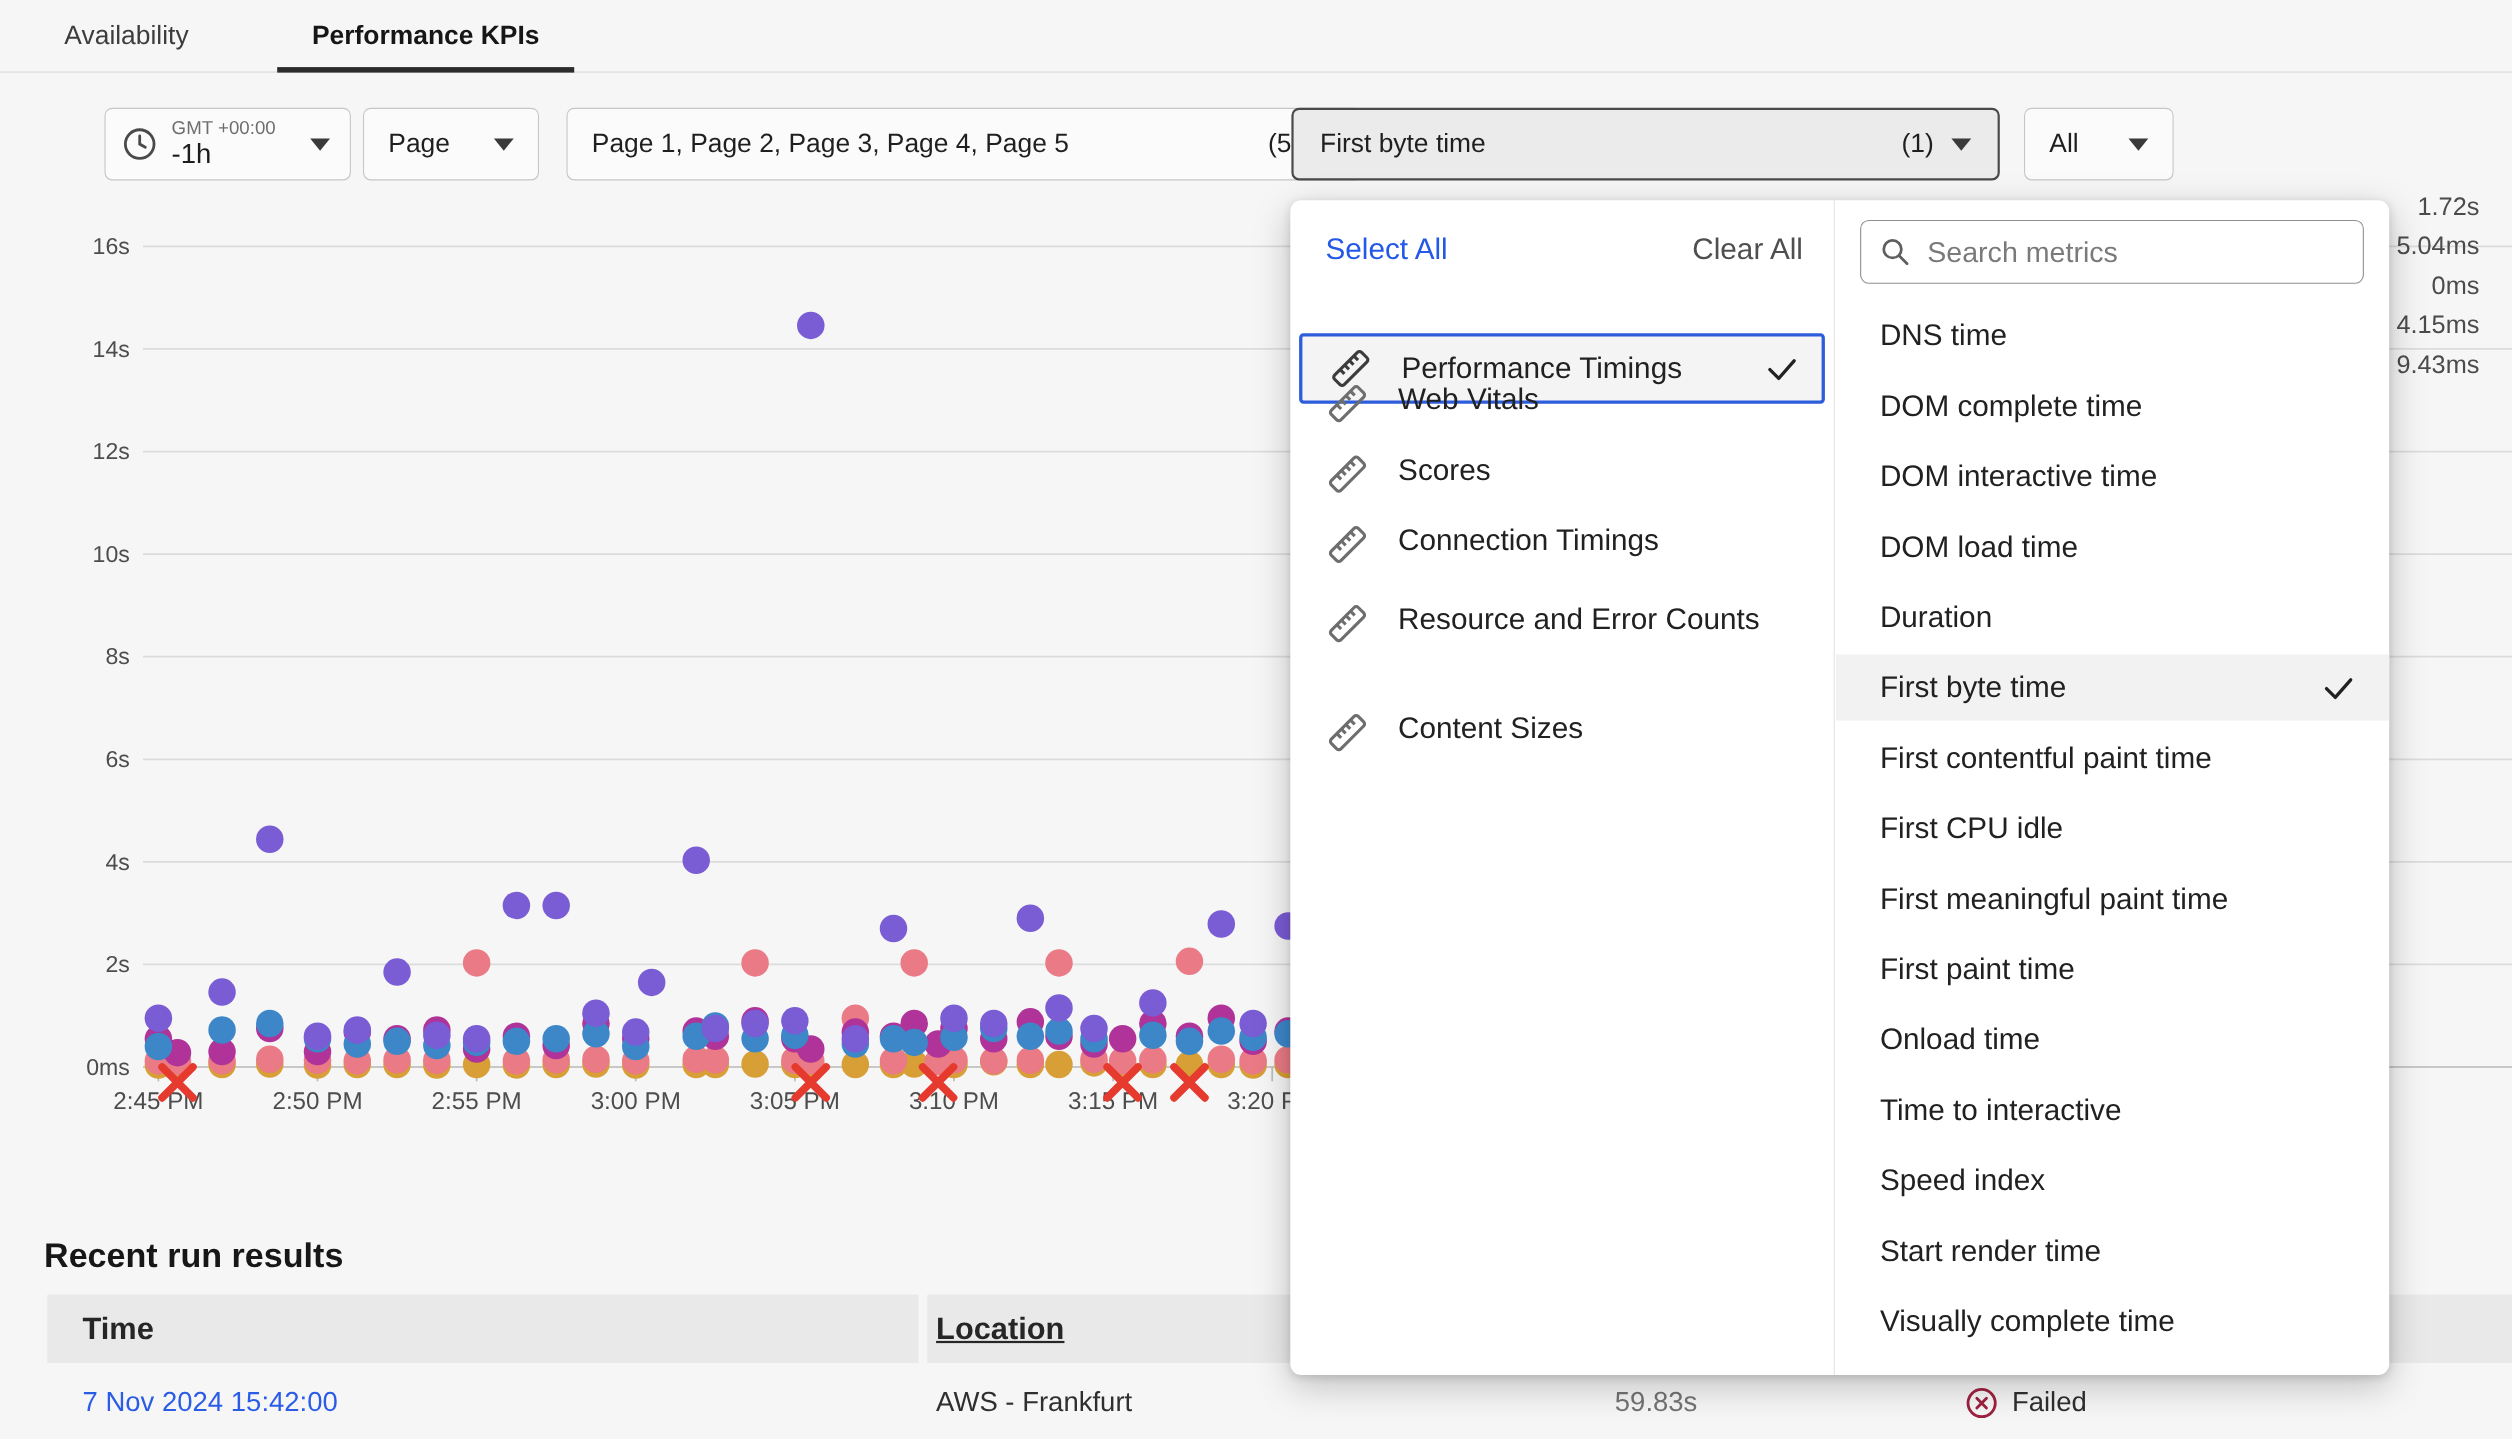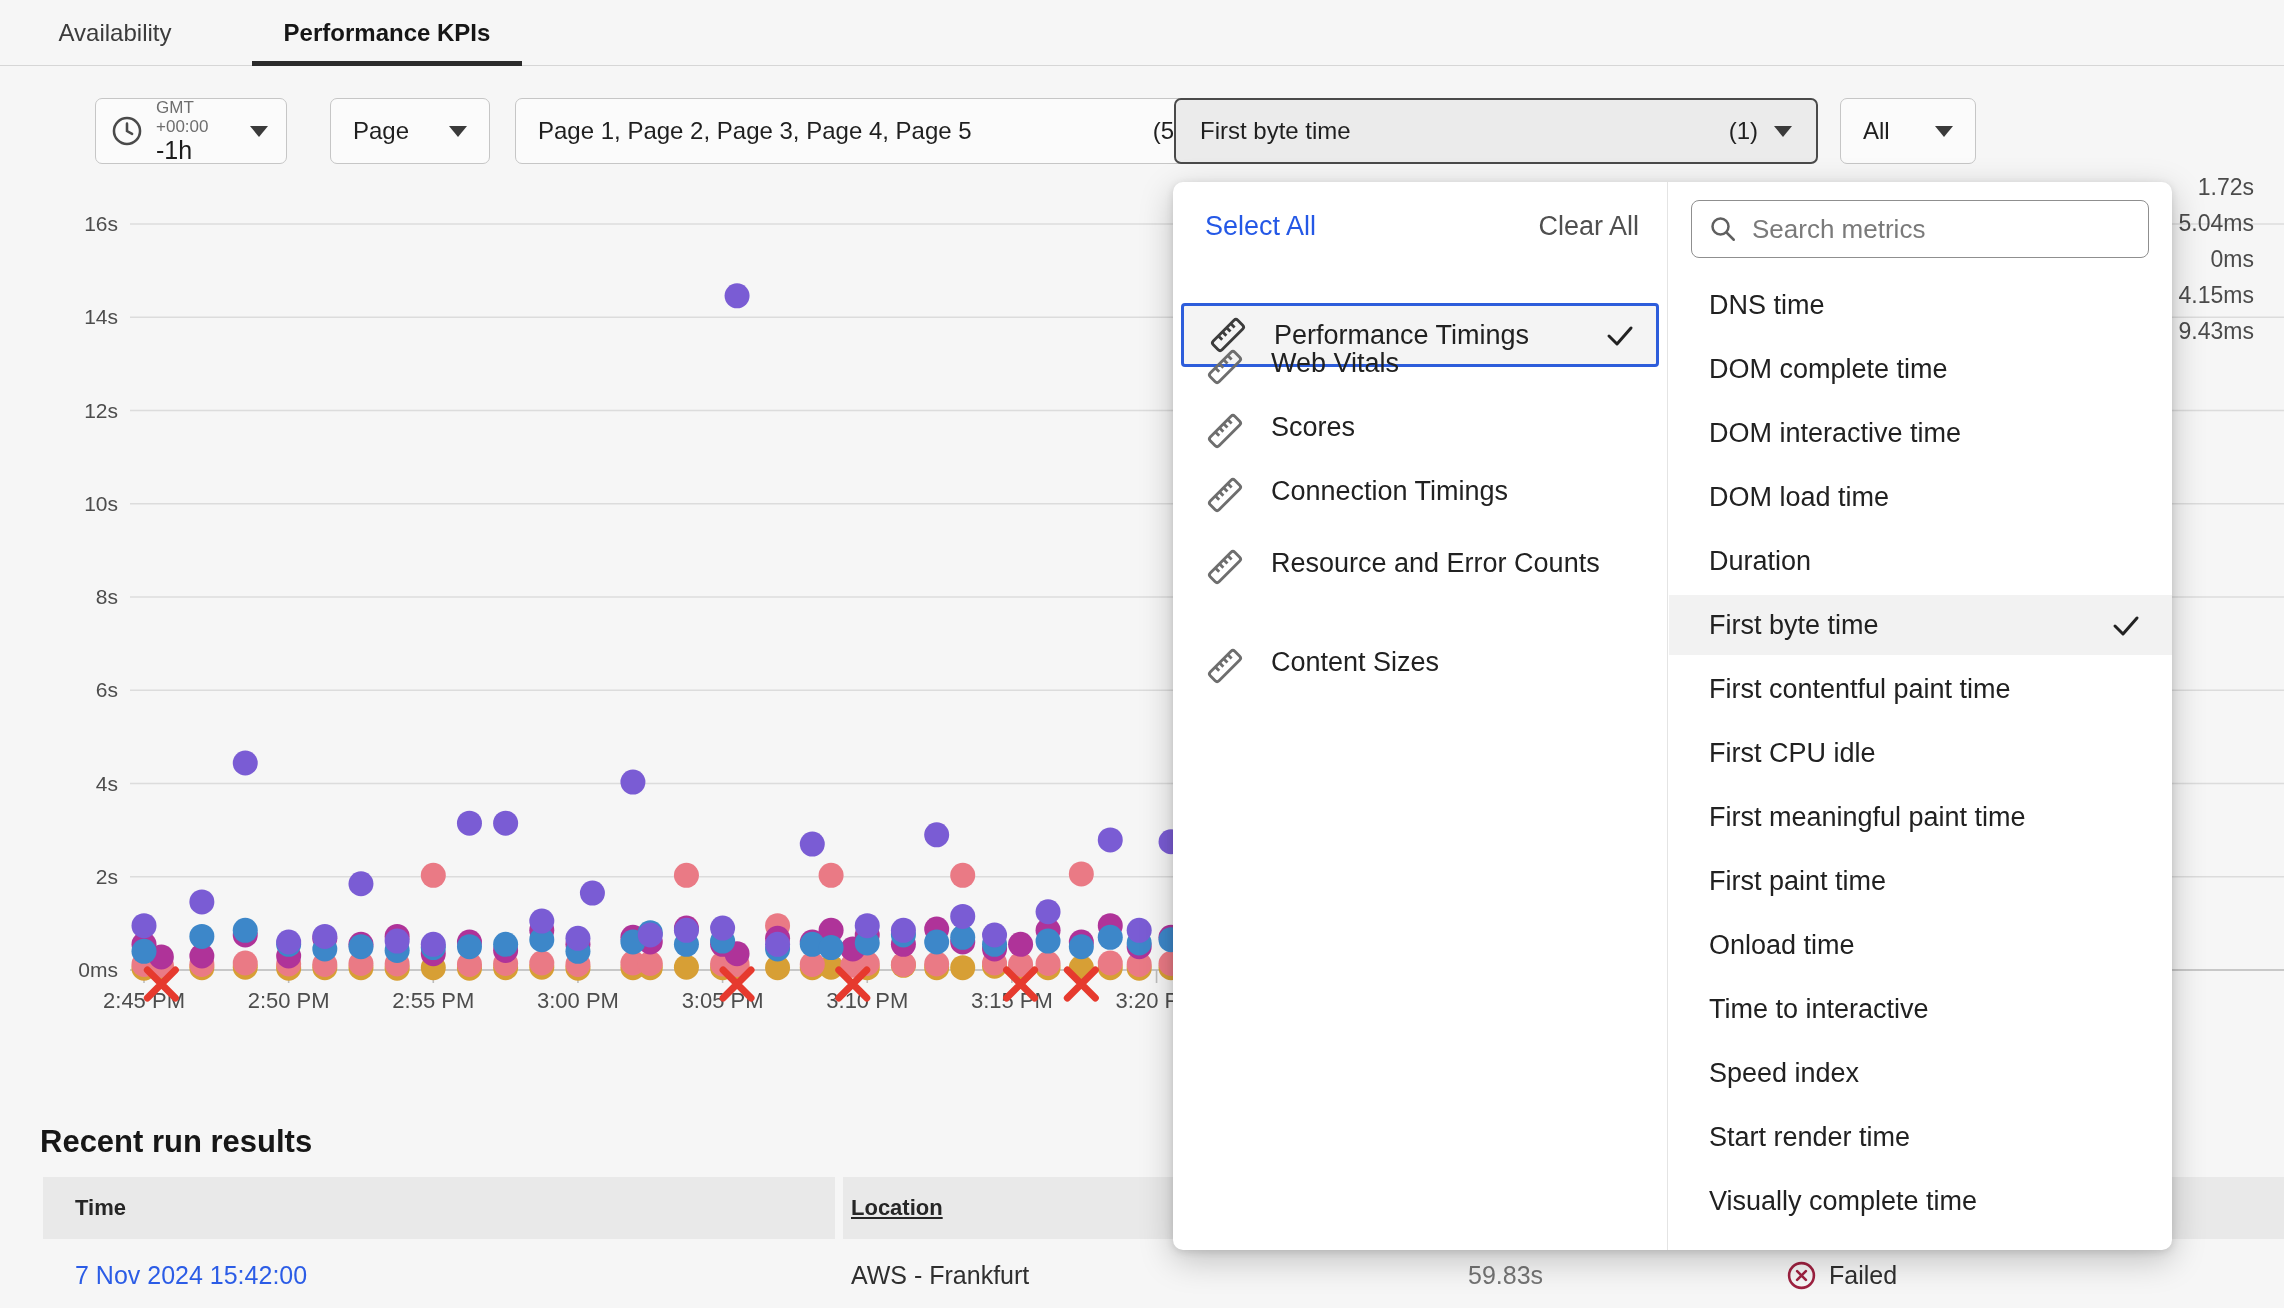--- a/index.html
+++ b/index.html
@@ -11,21 +11,21 @@
   .tabbar { position:absolute; left:0; top:0; width:2284px; height:66px; border-bottom:1px solid #d6d6d6; background:#f6f6f6; z-index:5; }
   .tab { position:absolute; top:0; height:66px; display:flex; align-items:center; justify-content:center; font-size:24px; color:#3c3c3c; cursor:pointer; }
   .tab.active { font-weight:bold; color:#161616; }
   .tab.active::after { content:""; position:absolute; left:0; right:0; bottom:0; height:5px; background:#2b2b2b; }
   #tab-availability { left:44px; width:142px; }
   #tab-performance { left:252px; width:270px; }
 
   
   .pill { position:absolute; top:98px; height:66px; background:#fbfbfb; border:1.5px solid #c6c6c6; border-radius:7px; display:flex; align-items:center; font-size:24px; color:#1f1f1f; z-index:5; cursor:pointer; }
   .caret { width:0; height:0; border-left:9px solid transparent; border-right:9px solid transparent; border-top:11px solid #3a3a3a; flex:0 0 auto; }
-  #pill-time { left:95px; width:192px; gap:12px; padding:0 18px 0 14px; }
+  #pill-time { left:95px; width:224px; gap:12px; padding:0 18px 0 14px; }
   #pill-time .tz { font-size:17px; color:#6e6e6e; line-height:1.15; }
   #pill-time .tv { font-size:25px; color:#1c1c1c; line-height:1.1; }
   #pill-page { left:330px; width:160px; justify-content:space-between; padding:0 22px; }
   #pill-pages { left:515px; width:724px; padding:0 22px; gap:16px; }
   #pill-pages .lbl { flex:1 1 auto; white-space:nowrap; overflow:hidden; }
   #pill-metric { left:1174px; width:644px; padding:0 24px; gap:16px; background:#ebebeb; border:2px solid #4a4a4a; }
   #pill-metric .lbl { flex:1 1 auto; }
   #pill-all { left:1840px; width:136px; justify-content:space-between; padding:0 22px; }
 
   
@@ -49,21 +49,21 @@
   #search-input::placeholder { color:#7a7a7a; }
   .metric-item { position:absolute; left:0; width:100%; height:60px; display:flex; align-items:center; padding:0 30px 0 40px; font-size:27px; color:#212121; cursor:pointer; }
   .metric-item .m-label { flex:1 1 auto; }
   .metric-item.selected { background:#f2f2f2; }
 
   
   #results-title { position:absolute; left:40px; top:1124px; font-size:31px; font-weight:bold; color:#171717; z-index:2; }
   .th-band { position:absolute; top:1177px; height:62px; background:#e9e9e9; z-index:2; display:flex; align-items:center; }
   #th-band-1 { left:43px; width:792px; }
   #th-band-2 { left:843px; width:1441px; }
-  .th-label { font-size:22px; font-weight:bold; color:#262626; }
+  .th-label { font-size:28px; font-weight:bold; color:#262626; }
   #th-time { padding-left:32px; }
   #th-location { padding-left:8px;text-decoration:underline; }
   .row { position:absolute; top:1243px; height:65px; display:flex; align-items:center; z-index:2; }
   #cell-time { left:75px; font-size:25px; color:#2b5ce6; cursor:pointer; }
   #cell-location { left:851px; font-size:25px; color:#2f2f2f; }
   #cell-duration { left:1468px; font-size:25px; color:#737373; }
   #cell-status { left:1786px; font-size:25px; color:#2f2f2f; gap:12px; }
 </style>
 </head>
 <body>

